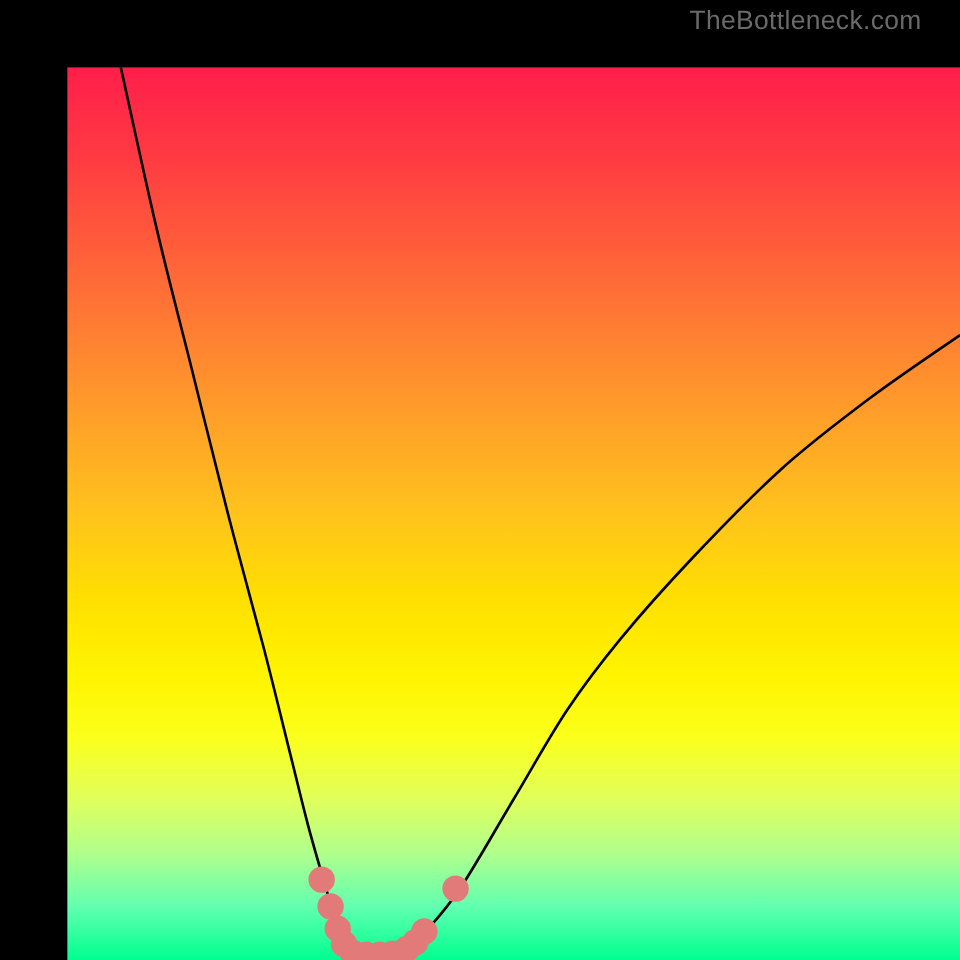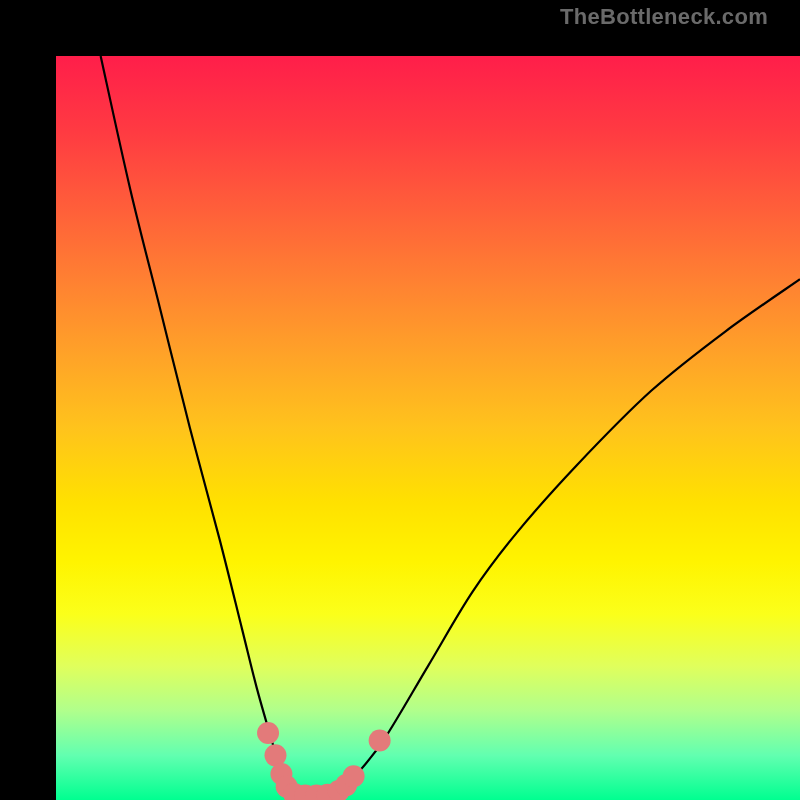--- a/index.html
+++ b/index.html
@@ -48,21 +48,21 @@
       #b0ff8c 88%,
       #62ffb0 94%,
       #00ff90 100%);
   }
   .watermark {
     position: absolute;
     top: 4px;
     right: 32px;
     color: #6a6a6a;
     font-size: 22px;
-    font-weight: 700;
+    font-weight: 400;
     letter-spacing: 0.3px;
     z-index: 10;
   }
   svg.curves {
     position: absolute;
     top: 0;
     left: 0;
     width: 100%;
     height: 100%;
   }

